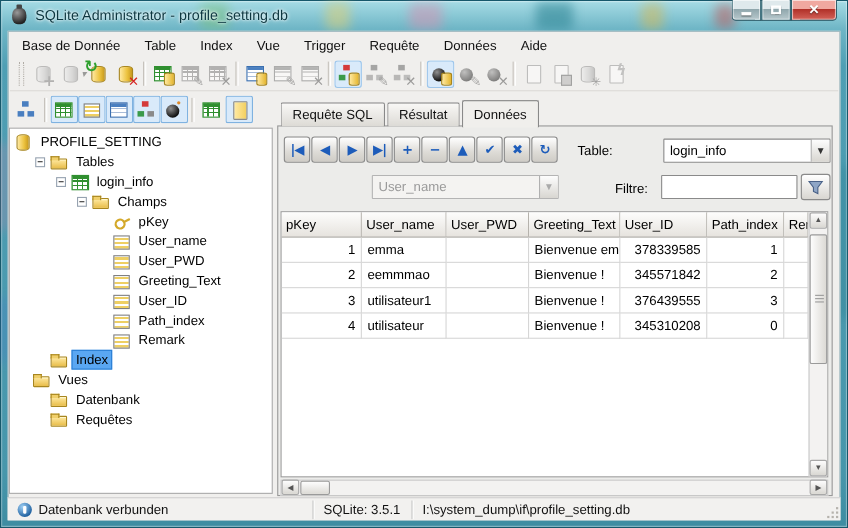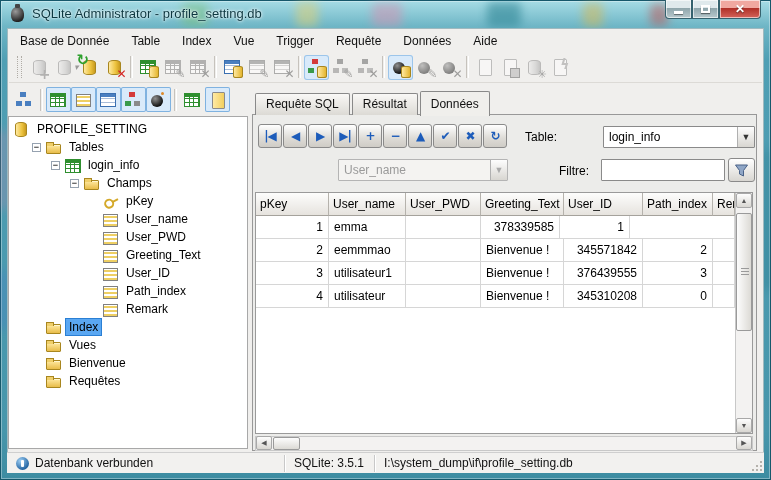--- a/index.html
+++ b/index.html
@@ -368,29 +368,29 @@
       <div class="trow" style="padding-left: 80px;">
         <span class="texp" style="visibility: hidden;">−</span>
         <i class="tico field-icon"></i>
         <span class="tlabel">Remark</span>
       </div>
       <div class="trow sel" style="padding-left: 23px;">
         <span class="texp" style="visibility: hidden;">−</span>
         <i class="tico folder-icon"></i>
         <span class="tlabel">Index</span>
       </div>
-      <div class="trow" style="padding-left: 23px;">
+      <div class="trow" style="padding-left: 7px;">
         <span class="texp" style="visibility: hidden;">−</span>
         <i class="tico folder-icon"></i>
         <span class="tlabel">Vues</span>
       </div>
       <div class="trow" style="padding-left: 23px;">
         <span class="texp" style="visibility: hidden;">−</span>
         <i class="tico folder-icon"></i>
-        <span class="tlabel">Bienvenue</span>
+        <span class="tlabel">Datenbank</span>
       </div>
       <div class="trow" style="padding-left: 23px;">
         <span class="texp" style="visibility: hidden;">−</span>
         <i class="tico folder-icon"></i>
         <span class="tlabel">Requêtes</span>
       </div>
     </div>
 
   <div class="splitter"></div>
 
@@ -447,20 +447,21 @@
           <span class="gh c5">User_ID</span>
           <span class="gh c6">Path_index</span>
           <span class="gh c7">Remark</span>
         </div>
       <div>
 
       <div class="grow">
             <span class="gc c1 r">1</span>
             <span class="gc c2">emma</span>
             <span class="gc c3"></span>
+            <span class="gc c4">Bienvenue em</span>
             <span class="gc c5 r">378339585</span>
             <span class="gc c6 r">1</span>
             <span class="gc c7"></span>
           </div>
           <div class="grow">
             <span class="gc c1 r">2</span>
             <span class="gc c2">eemmmao</span>
             <span class="gc c3"></span>
             <span class="gc c4">Bienvenue !</span>
             <span class="gc c5 r">345571842</span>

